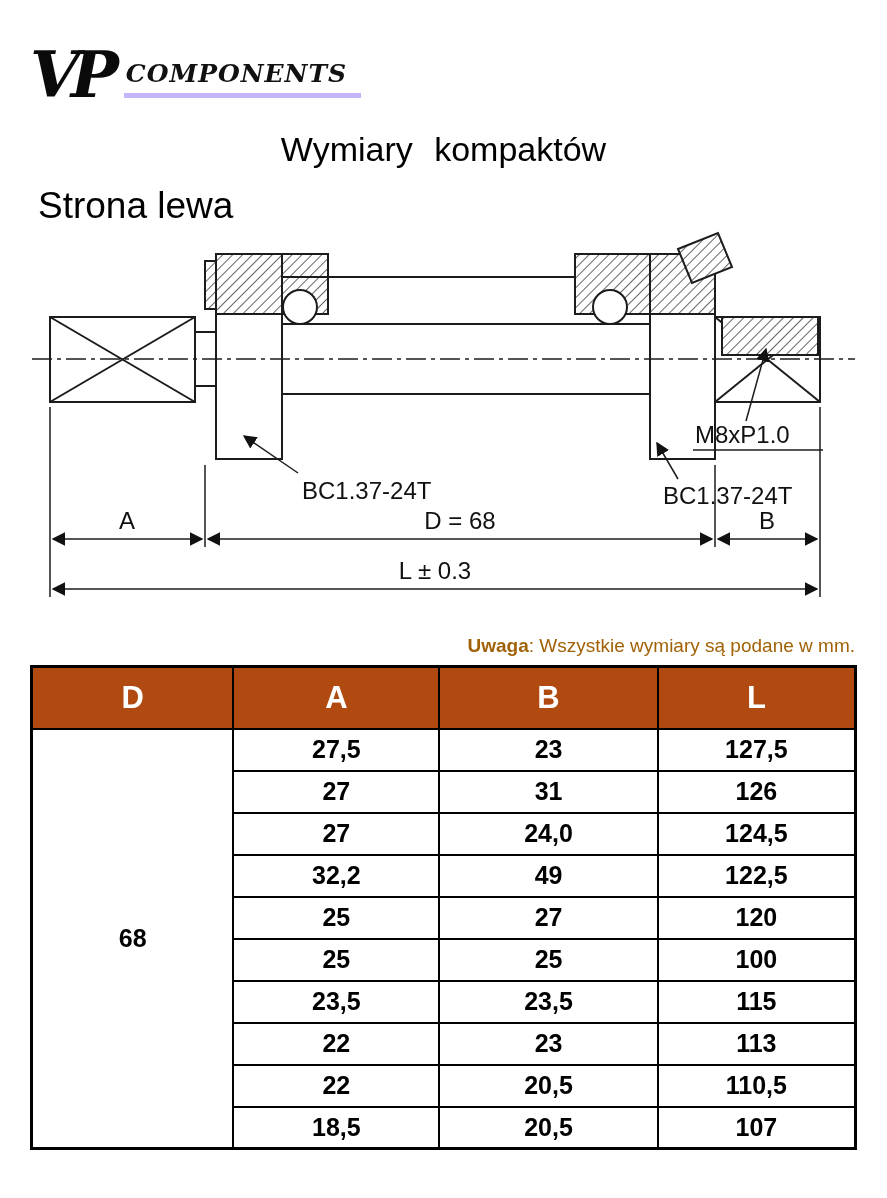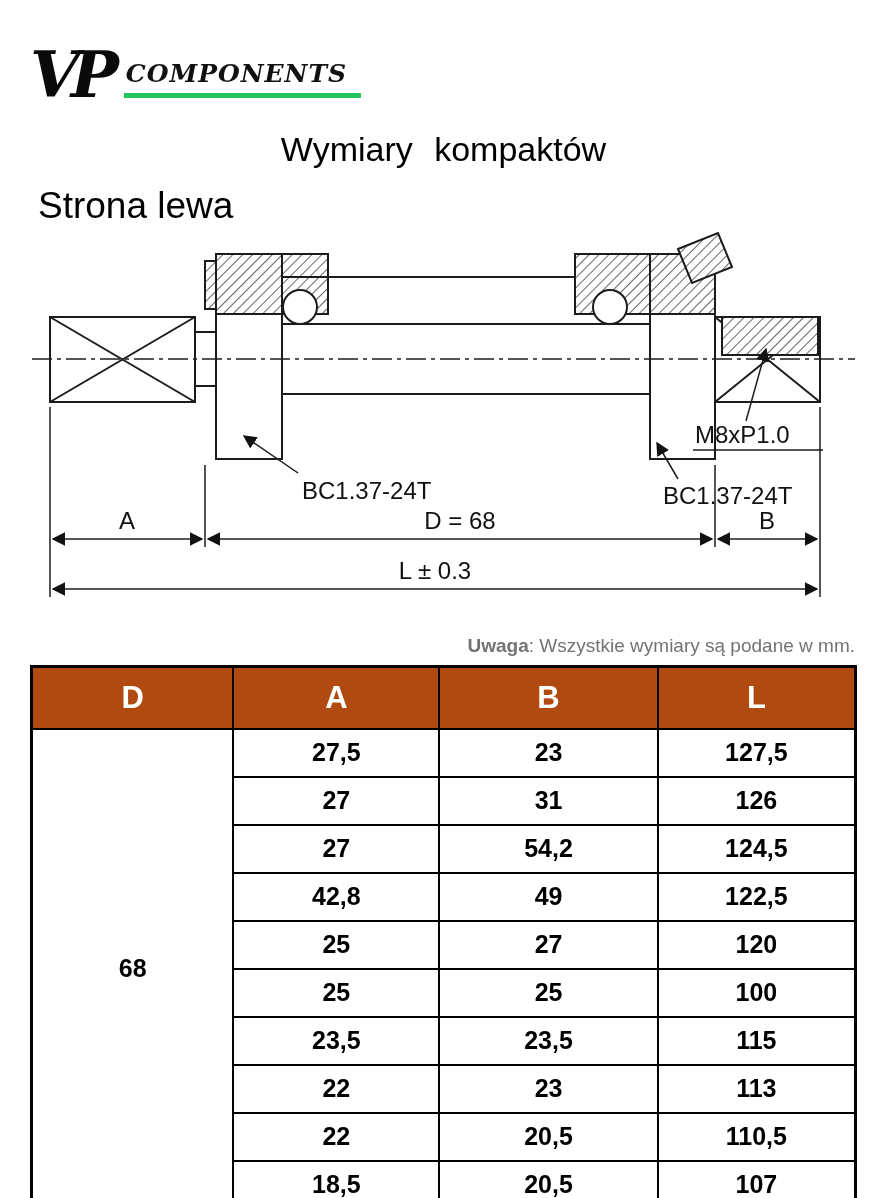--- a/index.html
+++ b/index.html
@@ -13,21 +13,21 @@
 
   
   .brand { display: flex; align-items: flex-end; height: 80px; }
   .logo-mark {
     font-family: "DejaVu Serif", serif;
     font-style: italic; font-weight: bold;
     font-size: 64px; line-height: 0.95; letter-spacing: -9px;
     color: #0a0a0a; padding-right: 14px;
   }
   .logo-text-wrap {
-    border-bottom: 5px solid #22c55e;
+    border-bottom: 5px solid #c4b5fd;
     padding: 0 14px 5px 2px; margin-bottom: 8px;
   }
   .logo-text {
     font-family: "DejaVu Serif", serif;
     font-style: italic; font-weight: bold;
     font-size: 25px; letter-spacing: 1px; color: #111;
   }
 
   
   .title {
@@ -40,37 +40,37 @@
     font-size: 37px; margin-top: 16px; padding: 0 8px;
   }
 
   
   .drawing { display: block; margin-top: 2px; }
   .drawing text { font-family: "Liberation Sans", sans-serif; }
 
   
   .note {
     text-align: right; font-size: 19px;
-    color: #737373; margin: 4px 2px 8px 0;
+    color: #a16207; margin: 4px 2px 8px 0;
   }
   .note .note-bold { font-weight: bold; }
 
   
   table.dims {
     width: 100%; border-collapse: collapse;
     border: 3px solid #000; margin-top: 8px;
   }
   .dims th {
     background: #b04a10; color: #fff;
     font-size: 31px; font-weight: bold;
     height: 62px; border: 2px solid #000;
   }
   .dims td {
     font-size: 25px; font-weight: bold; text-align: center;
-    height: 48px; border: 2px solid #000;
+    height: 42px; border: 2px solid #000;
   }
   .col-d { width: 24.5%; }
   .col-a { width: 25%; }
   .col-b { width: 26.5%; }
   .col-l { width: 24%; }
 </style>
 </head>
 <body>
 
 <div class="page">
@@ -177,25 +177,25 @@
         <td>23</td>
         <td>127,5</td>
       </tr>
       <tr>
         <td>27</td>
         <td>31</td>
         <td>126</td>
       </tr>
       <tr>
         <td>27</td>
-        <td>54,2</td>
+        <td>24,0</td>
         <td>124,5</td>
       </tr>
       <tr>
-        <td>42,8</td>
+        <td>32,2</td>
         <td>49</td>
         <td>122,5</td>
       </tr>
       <tr>
         <td>25</td>
         <td>27</td>
         <td>120</td>
       </tr>
       <tr>
         <td>25</td>

